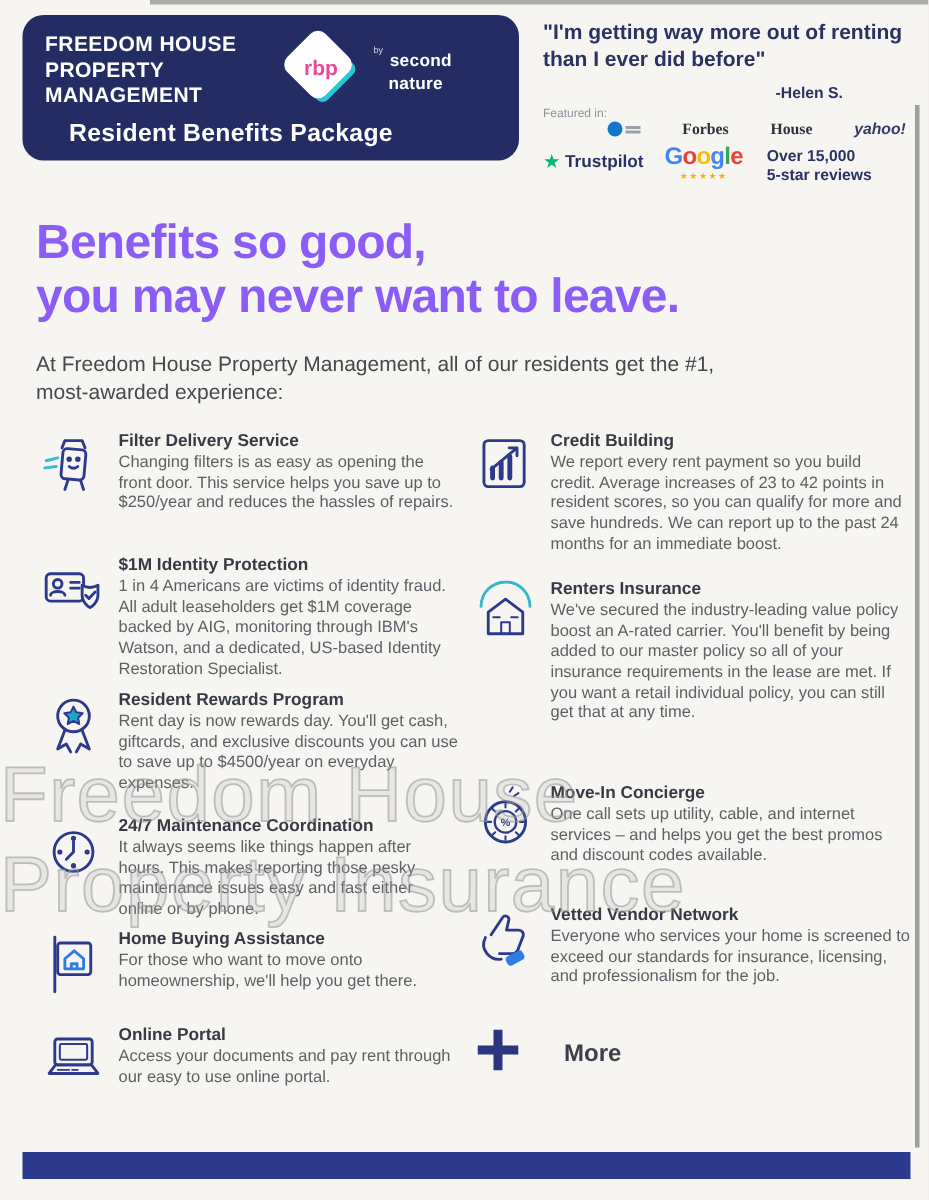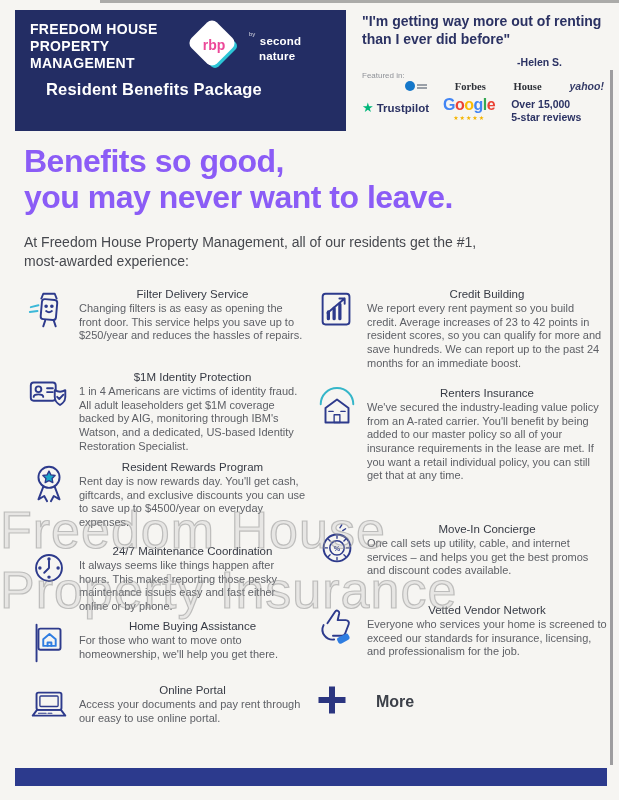--- a/index.html
+++ b/index.html
@@ -2,21 +2,21 @@
 <html><head>
 <meta charset="utf-8">
 <style>
   html,body{margin:0;padding:0;background:#e9e8e5;font-family:"Liberation Sans",sans-serif;}
   .page{position:relative;width:619px;height:800px;background:#f6f5f2;overflow:hidden;}
   
   .scan-top{position:absolute;left:100px;top:0;width:519px;height:3px;background:rgba(110,110,110,.55);}
   .scan-right{position:absolute;left:610px;top:70px;width:3px;height:695px;background:rgba(70,70,75,.5);}
 
   
-  .hdr{position:absolute;left:15px;top:10px;width:331px;height:121px;background:#232d64;border-radius:0;text-decoration:underline;}
+  .hdr{position:absolute;left:15px;top:10px;width:331px;height:97px;background:#232d64;border-radius:14px;text-decoration:underline;}
   .hdr-company{position:absolute;left:15px;top:11px;width:160px;color:#fff;font-size:14px;font-weight:bold;line-height:1.2;letter-spacing:.3px;}
   .hdr-banner{position:absolute;left:15px;top:70px;color:#fff;font-size:16.5px;font-weight:bold;letter-spacing:.2px;margin-left:16px;}
   .rbp{position:absolute;left:172px;top:8px;width:54px;height:54px;}
   .rbp-teal{position:absolute;left:11px;top:11px;width:34px;height:34px;background:#2cc5d6;transform:rotate(45deg);border-radius:5px;}
   .rbp-white{position:absolute;left:7px;top:7px;width:36px;height:36px;background:#ffffff;transform:rotate(45deg);border-radius:7px;}
   .rbp-txt{position:absolute;left:0;top:0;width:54px;height:54px;display:flex;align-items:center;justify-content:center;color:#ec4899;font-size:14px;font-weight:bold;}
   .sn{position:absolute;left:234px;top:22px;color:#fff;line-height:.95;}
   .sn .by{font-size:6px;vertical-align:top;opacity:.8;}
   .sn .nm{font-size:11.5px;font-weight:bold;letter-spacing:.2px;}
 
@@ -41,21 +41,21 @@
   .reviews{margin-left:16px;color:#2b3263;font-size:10.5px;font-weight:bold;line-height:1.25;margin-top:2px;}
 
   
   .headline{position:absolute;left:24px;top:144px;color:#8b5cf6;font-size:32px;font-weight:bold;line-height:1.12;letter-spacing:-.5px;}
   .intro{position:absolute;left:24px;top:233px;color:#46484e;font-size:14px;line-height:1.38;}
 
   
   .item{position:absolute;}
   .item .icn{position:absolute;left:0;top:0;width:46px;height:46px;}
   .item .txt{margin-left:53px;}
-  .item .ttl{color:#363a44;font-size:11.5px;font-weight:normal;margin-bottom:2px;text-align:center;}
+  .item .ttl{color:#363a44;font-size:11.5px;font-weight:bold;margin-bottom:2px;}
   .item .bdy{color:#5e6066;font-size:11px;line-height:1.24;}
   .col-l{left:26px;width:282px;}
   .col-l .txt{width:227px;}
   .col-r{left:314px;width:296px;}
   .col-r .txt{width:240px;}
 
   .more-item{position:absolute;left:314px;top:682px;display:flex;align-items:center;}
   .more-label{margin-left:26px;color:#3c4049;font-size:16px;font-weight:bold;}
 
   
@@ -243,21 +243,21 @@
     <div class="icn">
       <svg width="46" height="46" viewBox="0 0 48 48" fill="none" stroke="#2d3a8c" stroke-width="2" stroke-linecap="round" stroke-linejoin="round">
         <path d="M7 18 a17 17 0 0 1 34 0" stroke="#35b6c9"></path>
         <path d="M12 22 L24 13 L36 22 V37 H12 Z"></path>
         <rect x="21" y="29" width="6" height="8" stroke-width="1.4"></rect>
         <path d="M15.5 25.5 h4.5 M28 25.5 h4.5" stroke-width="1.4"></path>
       </svg>
     </div>
     <div class="txt">
       <div class="ttl">Renters Insurance</div>
-      <div class="bdy">We've secured the industry-leading value policy from an A-rated carrier. You'll benefit by being added to our master policy so all of your insurance requirements in the lease are met. If you want a retail individual policy, you can still get that at any time.</div>
+      <div class="bdy">We've secured the industry-leading value policy boost an A-rated carrier. You'll benefit by being added to our master policy so all of your insurance requirements in the lease are met. If you want a retail individual policy, you can still get that at any time.</div>
     </div>
   </div>
 
   <div class="item col-r" style="top:523px">
     <div class="icn">
       <svg width="46" height="46" viewBox="0 0 48 48" fill="none" stroke="#2d3a8c" stroke-width="2" stroke-linecap="round" stroke-linejoin="round">
         <path d="M27 5 l2 -3 M30 8 l3 -2" stroke-width="1.4"></path>
         <circle cx="24" cy="26" r="14"></circle>
         <circle cx="24" cy="26" r="7.5" stroke-width="1.6"></circle>
         <path d="M24 13.5 v2.5 M24 36 v2.5 M11.5 26 h2.5 M34 26 h2.5 M15 17 l1.8 1.8 M31.2 33.2 l1.8 1.8 M33 17 l-1.8 1.8 M16.8 33.2 L15 35" stroke-width="1.4"></path>

